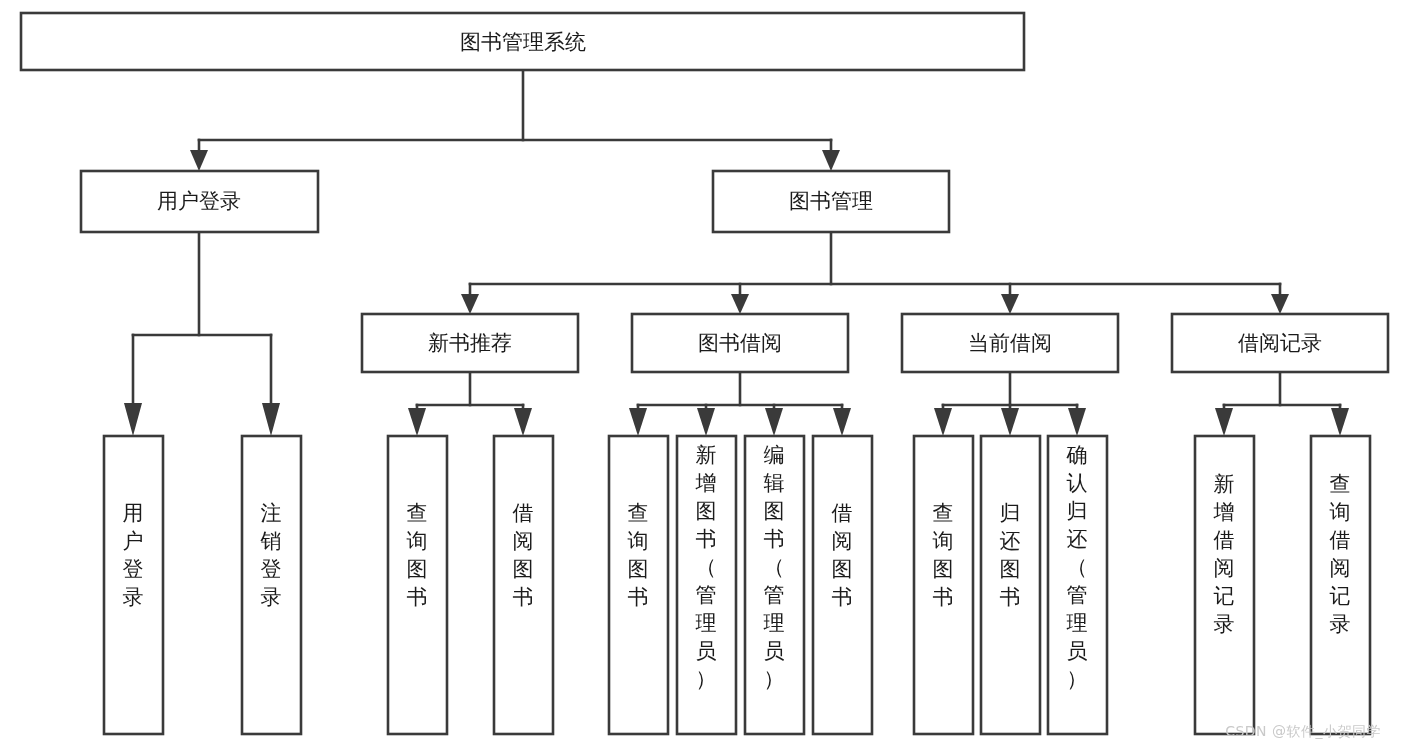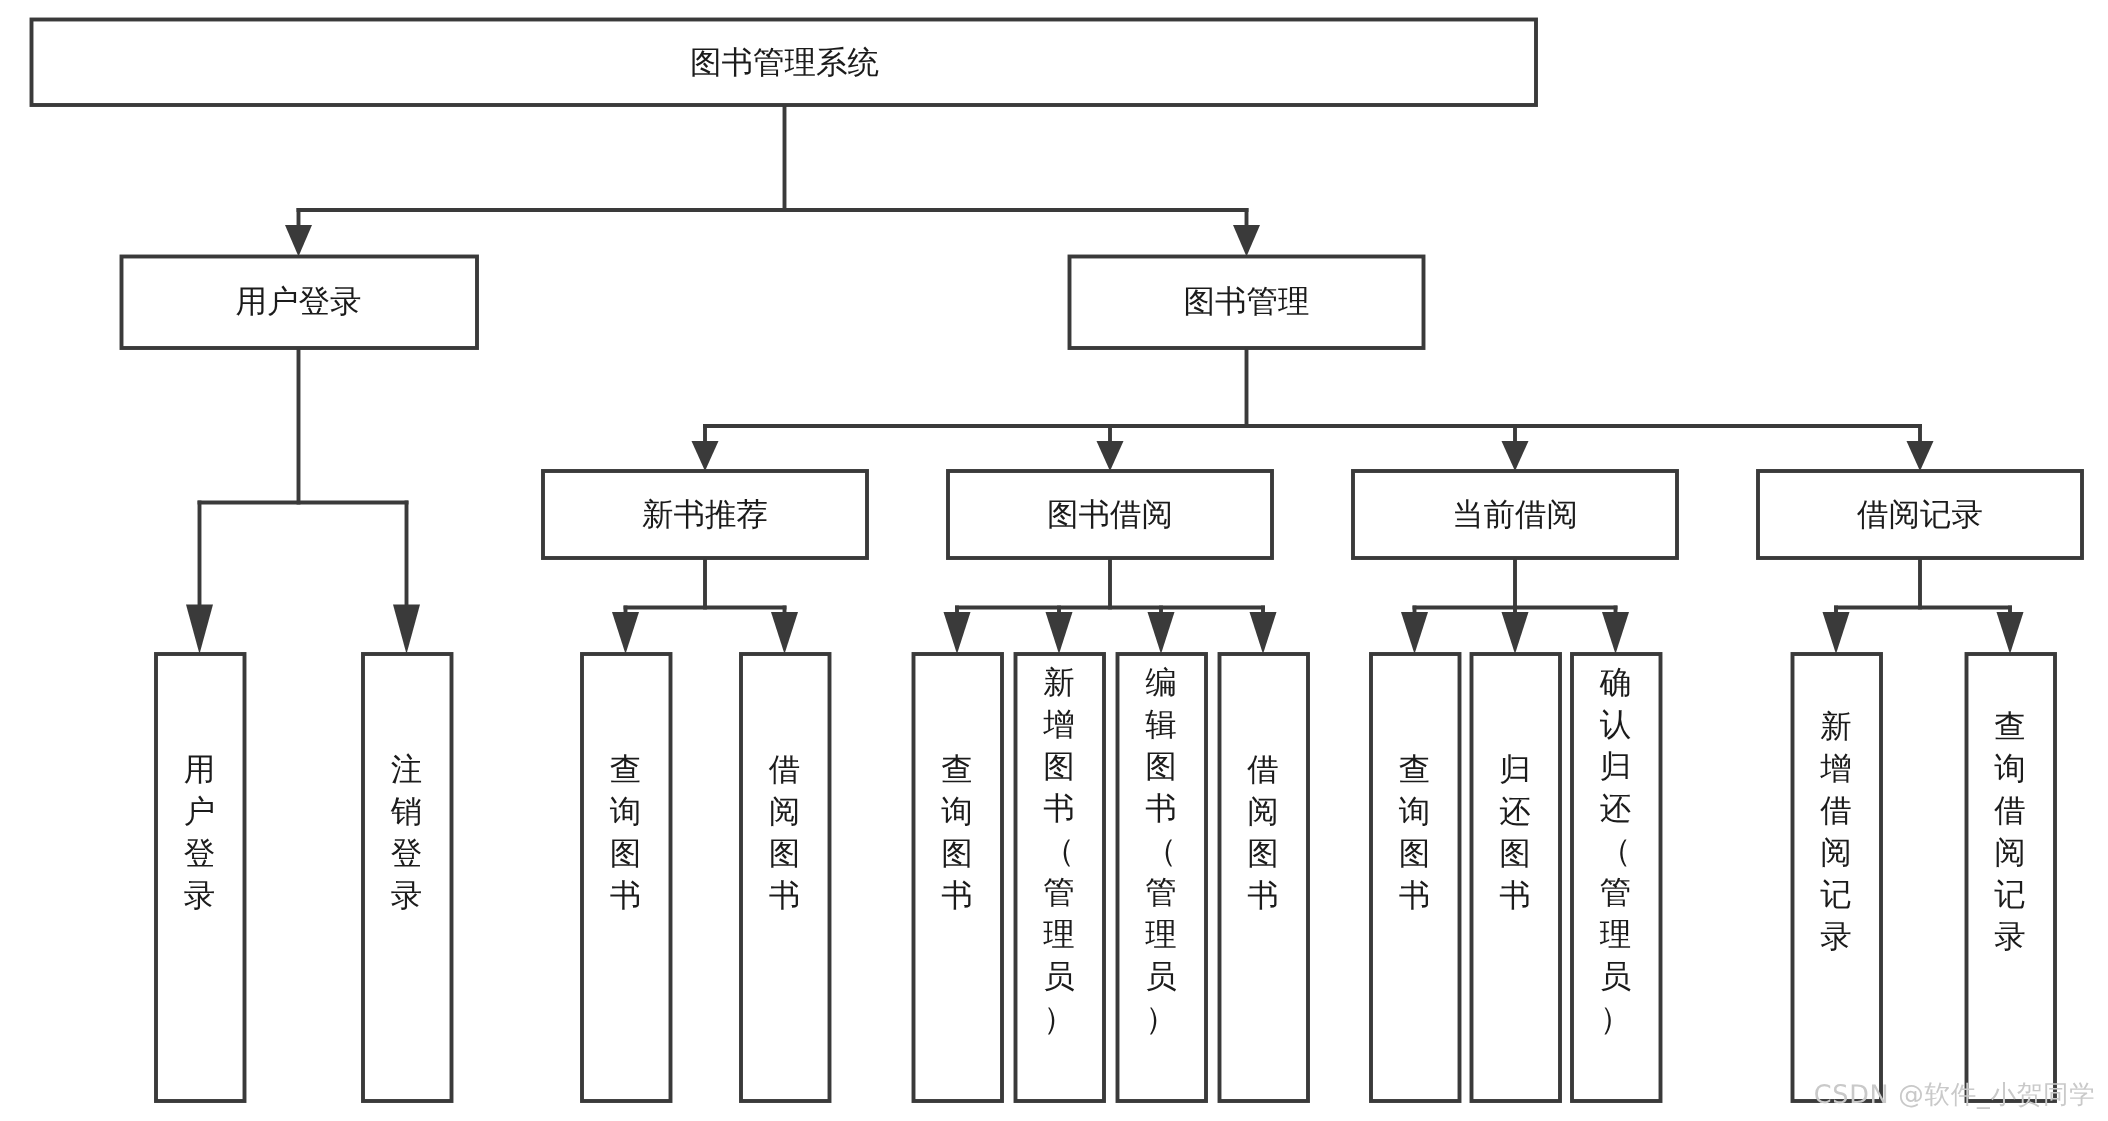--- a/index.html
+++ b/index.html
@@ -14,23 +14,23 @@
   .arrow-head{fill:#3a3a3a;stroke:none;}
   .node-label-h{
     font-family:"DejaVu Sans","Liberation Sans",sans-serif;
     font-size:21px;fill:#1b1b1b;text-anchor:middle;dominant-baseline:middle;
   }
   .node-label-v{
     font-family:"DejaVu Sans","Liberation Sans",sans-serif;
     font-size:21px;fill:#1b1b1b;text-anchor:middle;
   }
   .watermark{
-    position:absolute;right:8px;bottom:6px;
+    position:absolute;right:24px;bottom:6px;
     font-family:"DejaVu Sans","Liberation Sans",sans-serif;
-    font-size:17px;color:#c9c9c9;white-space:nowrap;letter-spacing:.5px;
+    font-size:14px;color:#c9c9c9;white-space:nowrap;letter-spacing:.5px;
     pointer-events:none;
   }
 </style>
 </head>
 <body>
 
 <div id="diagram-root">
 
   <svg id="tree-svg" viewBox="0 0 1405 747">
 

